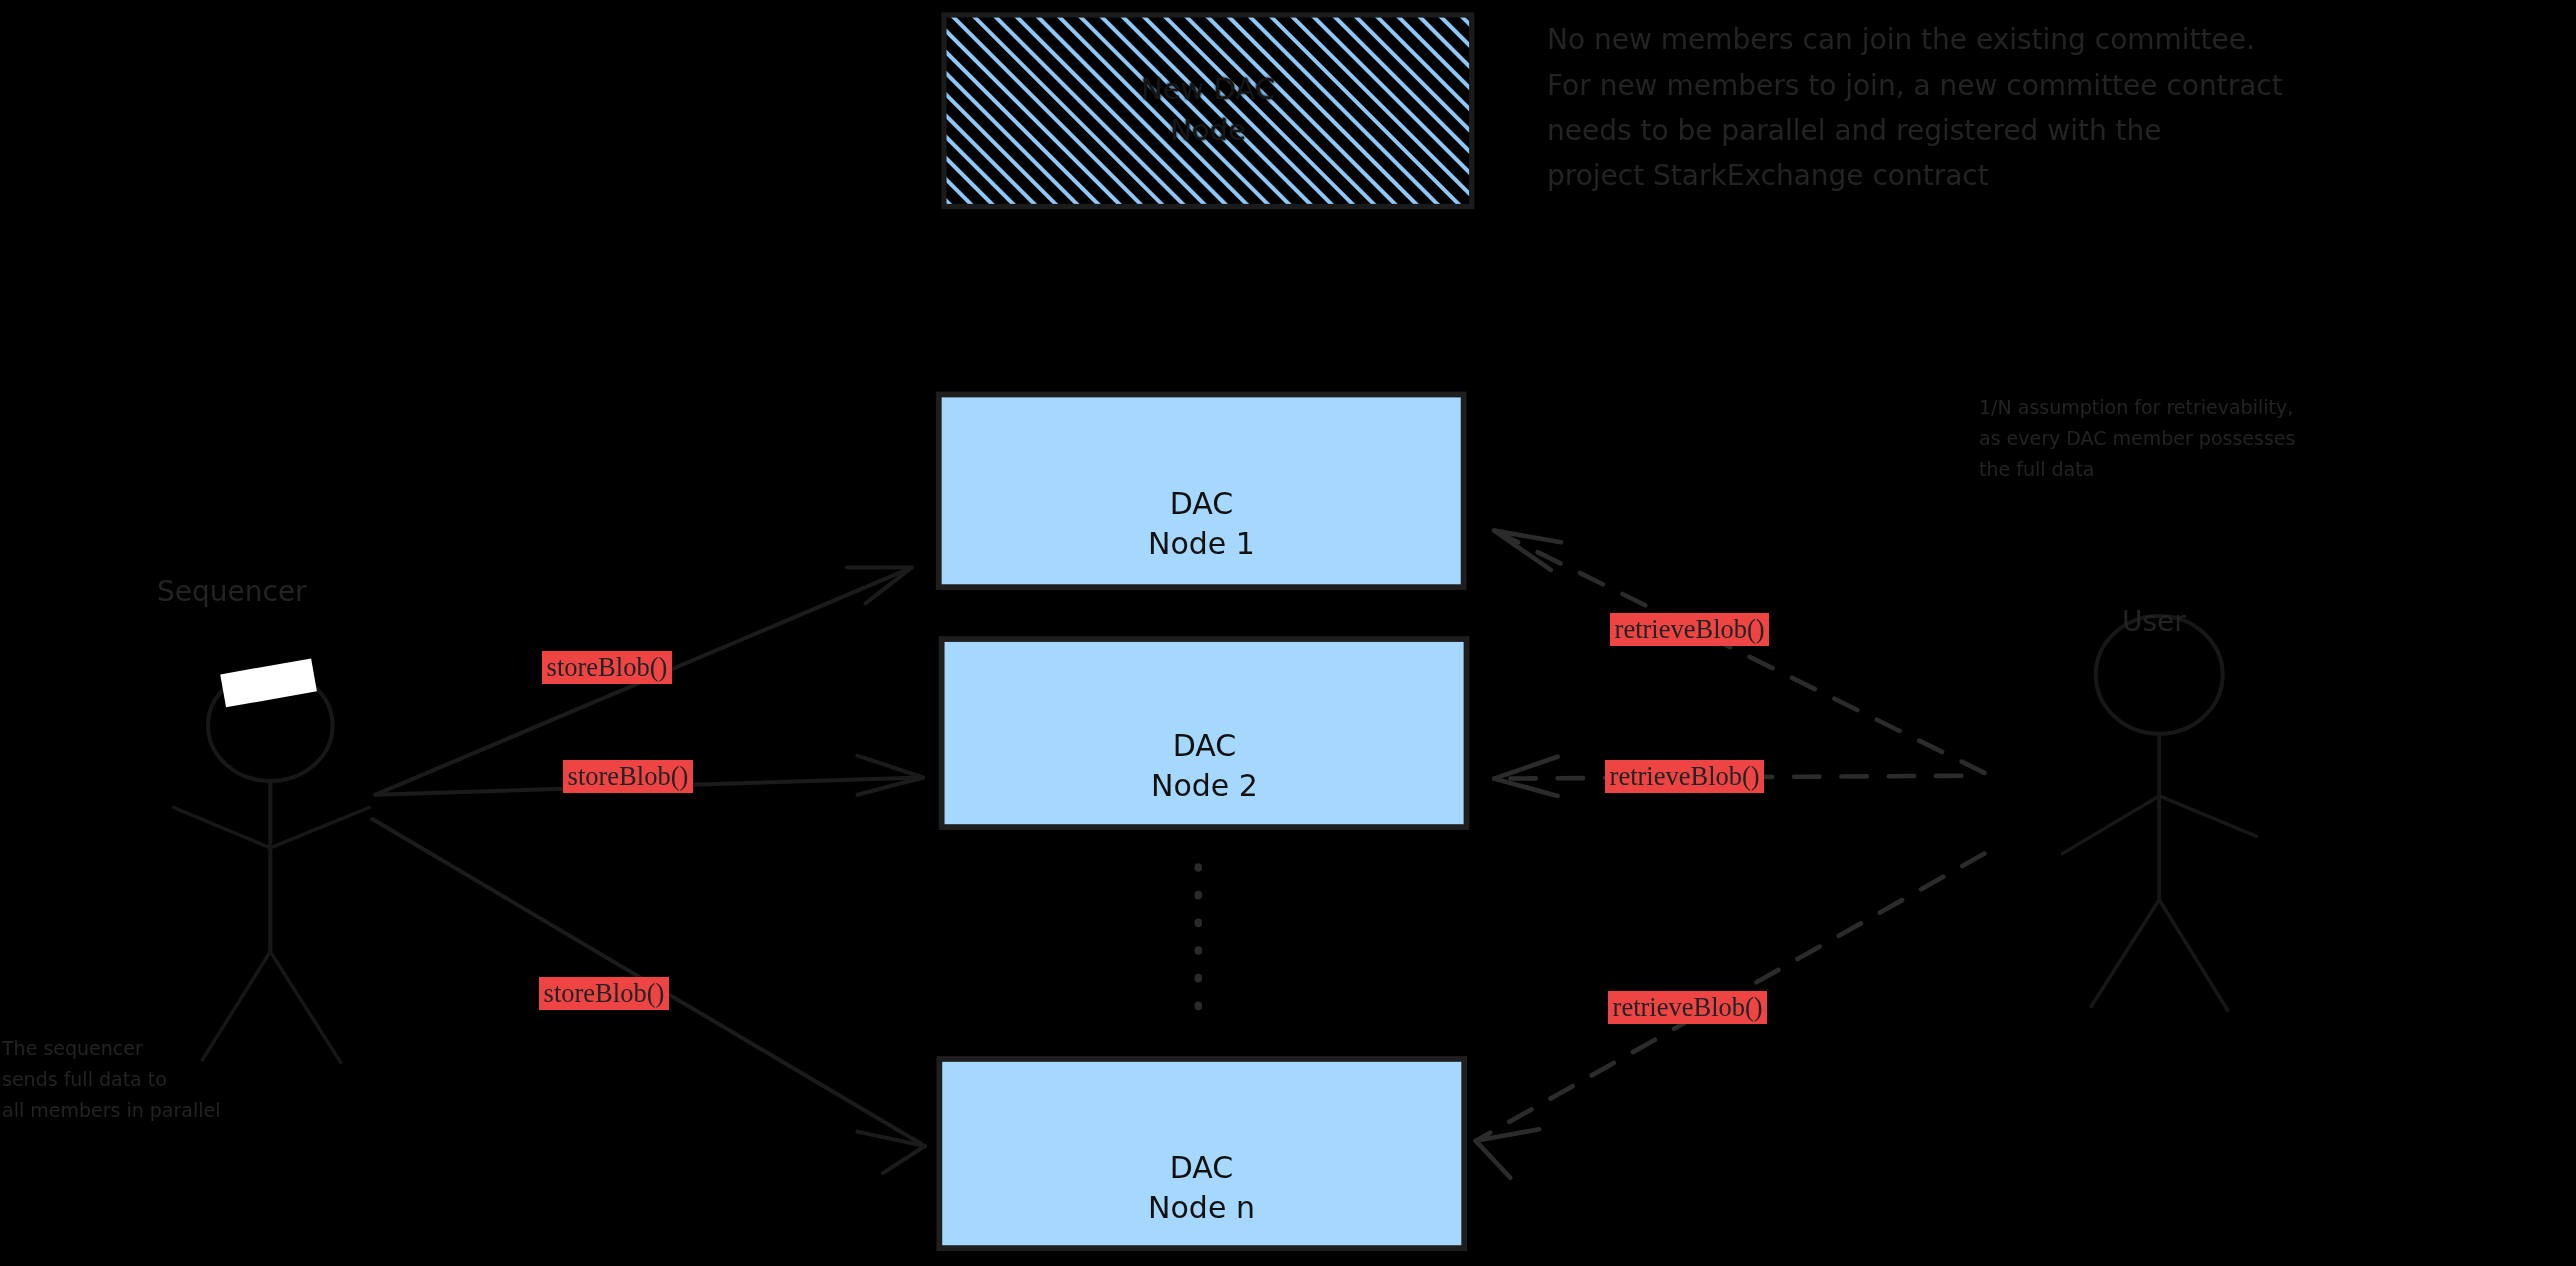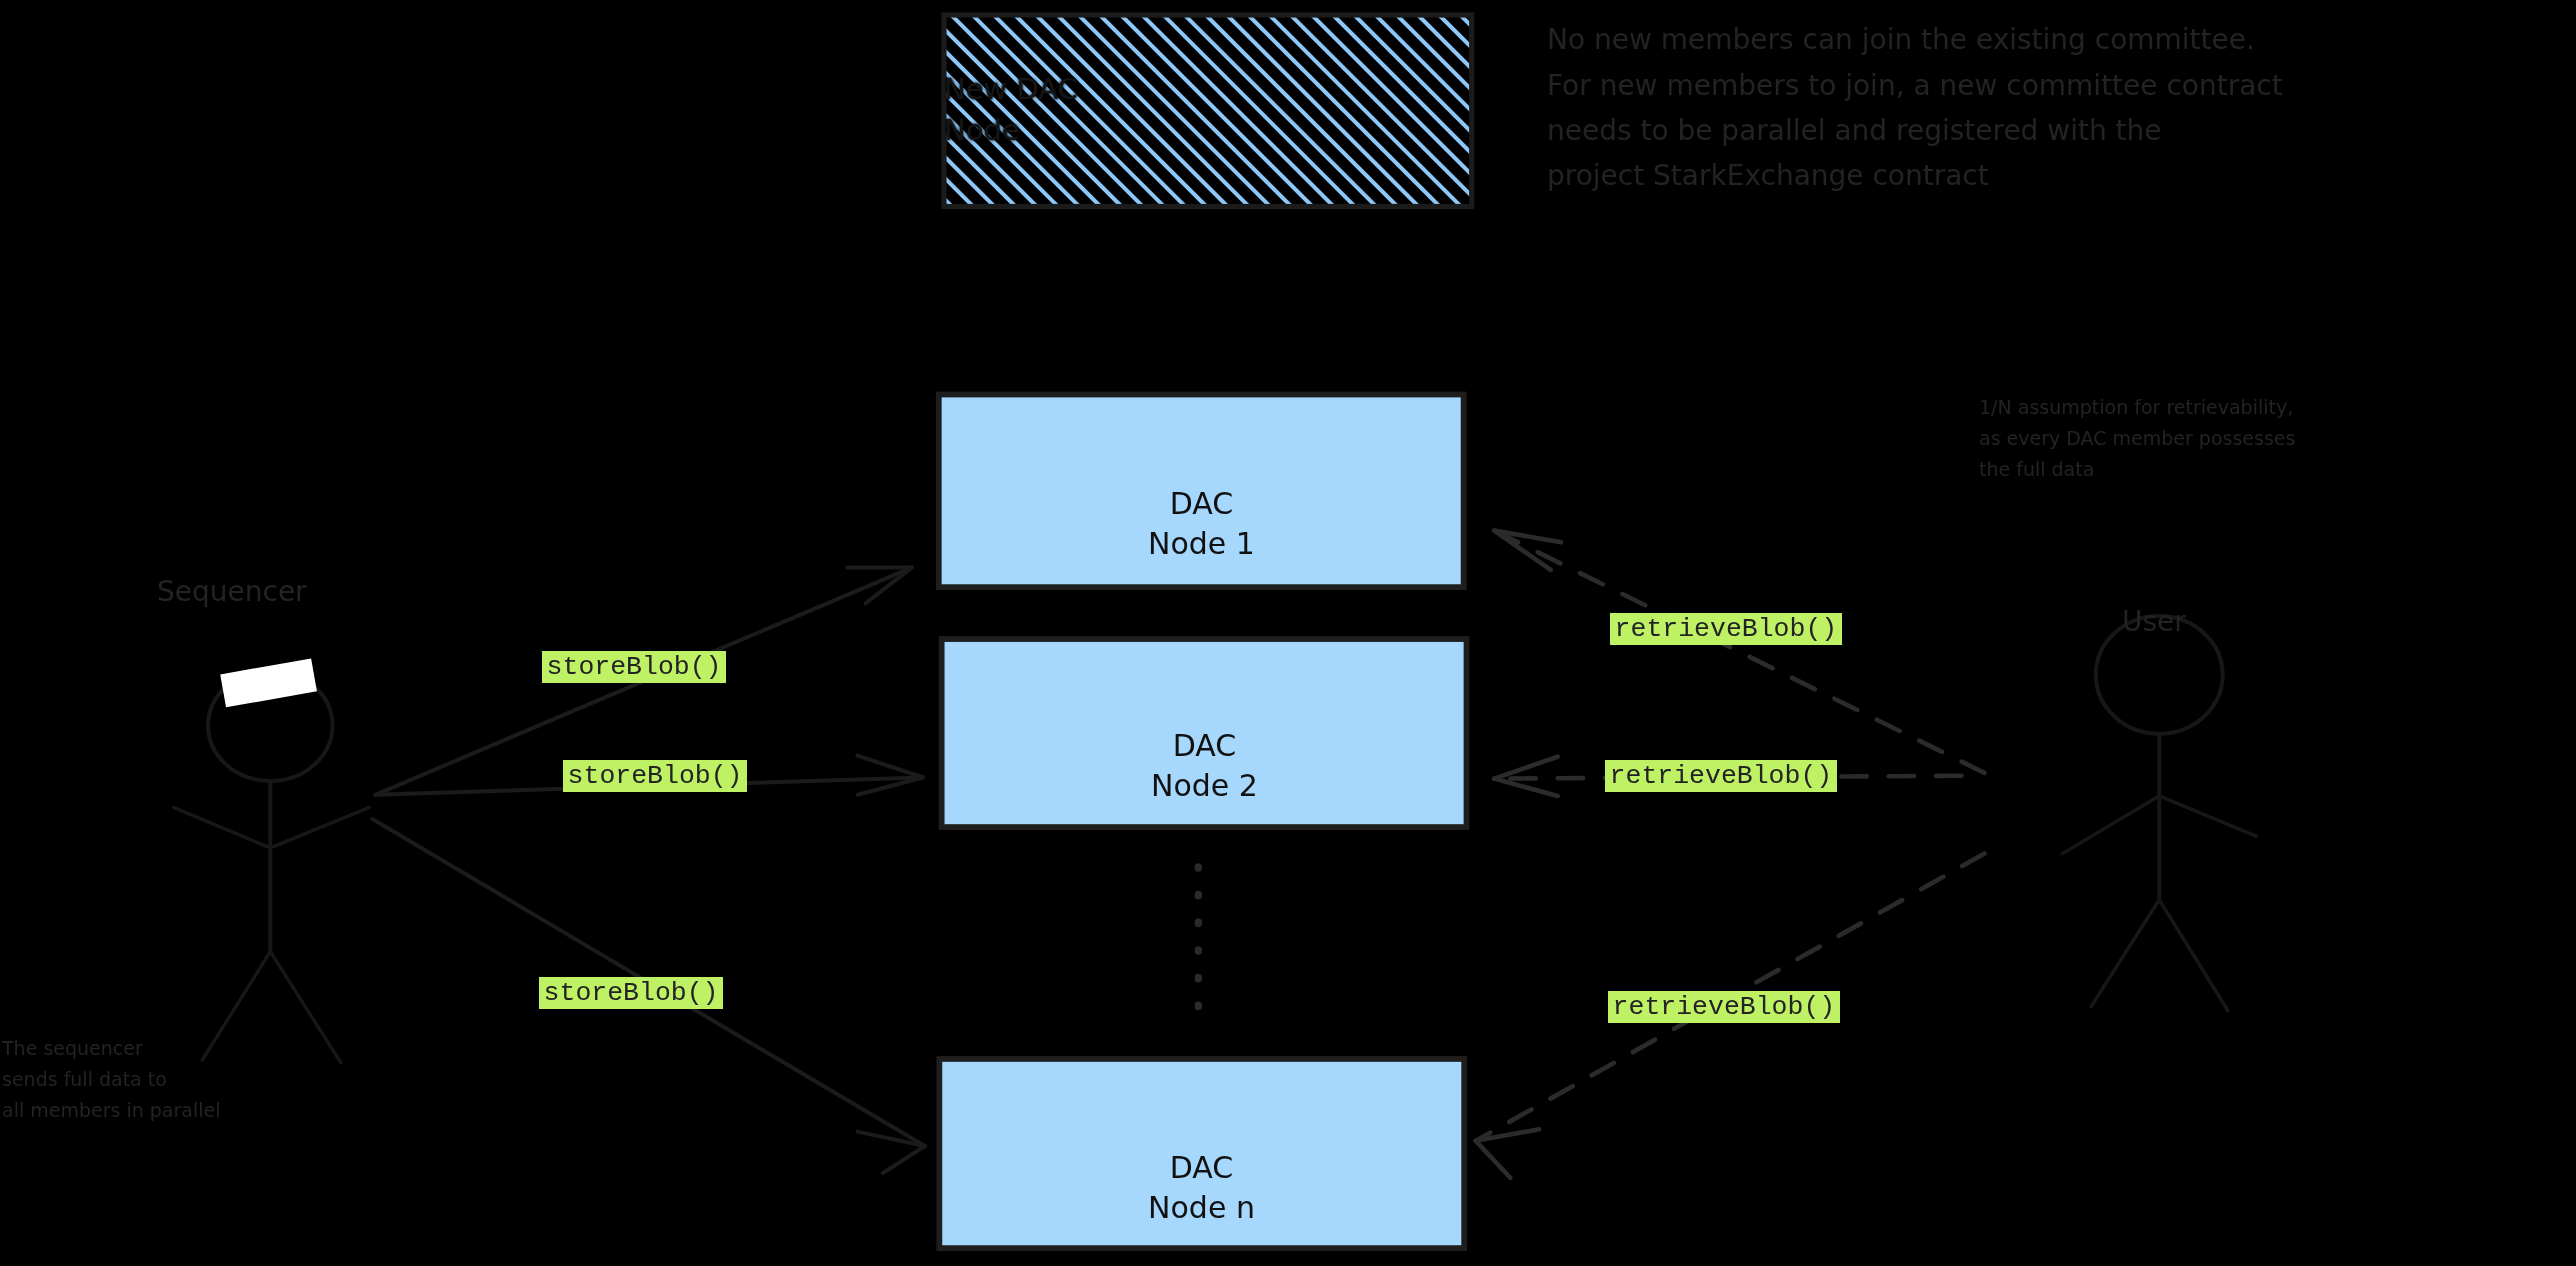--- a/index.html
+++ b/index.html
@@ -20,33 +20,33 @@
     line-height:1.32;
     white-space:pre-line;
     user-select:none;
     margin-top:41px;
   }
   .hatch-lbl{
     position:absolute;
     color:#161616;
     font-family:"DejaVu Sans", sans-serif;
     font-size:29px;
-    text-align:left;
+    text-align:center;
     line-height:1.4;
     white-space:pre-line;
     text-shadow:0 0 1.7px #000, 0 0 3.5px #000;
     user-select:none;
   }
   .edge-lbl{
     position:absolute;
     color:#232323;
     font-size:26.5px;
-    font-family:Liberation Mono, monospace;
+    font-family:Liberation Serif, serif;
     white-space:pre;
-    background:#bef264;
+    background:#ef4444;
     padding:1.2px 4.6px;
     user-select:none;
   }
   .note{
     position:absolute;
     color:#232323;
     font-size:19px;
     font-family:"DejaVu Sans", sans-serif;
     white-space:pre-line;
     line-height:1.62;

